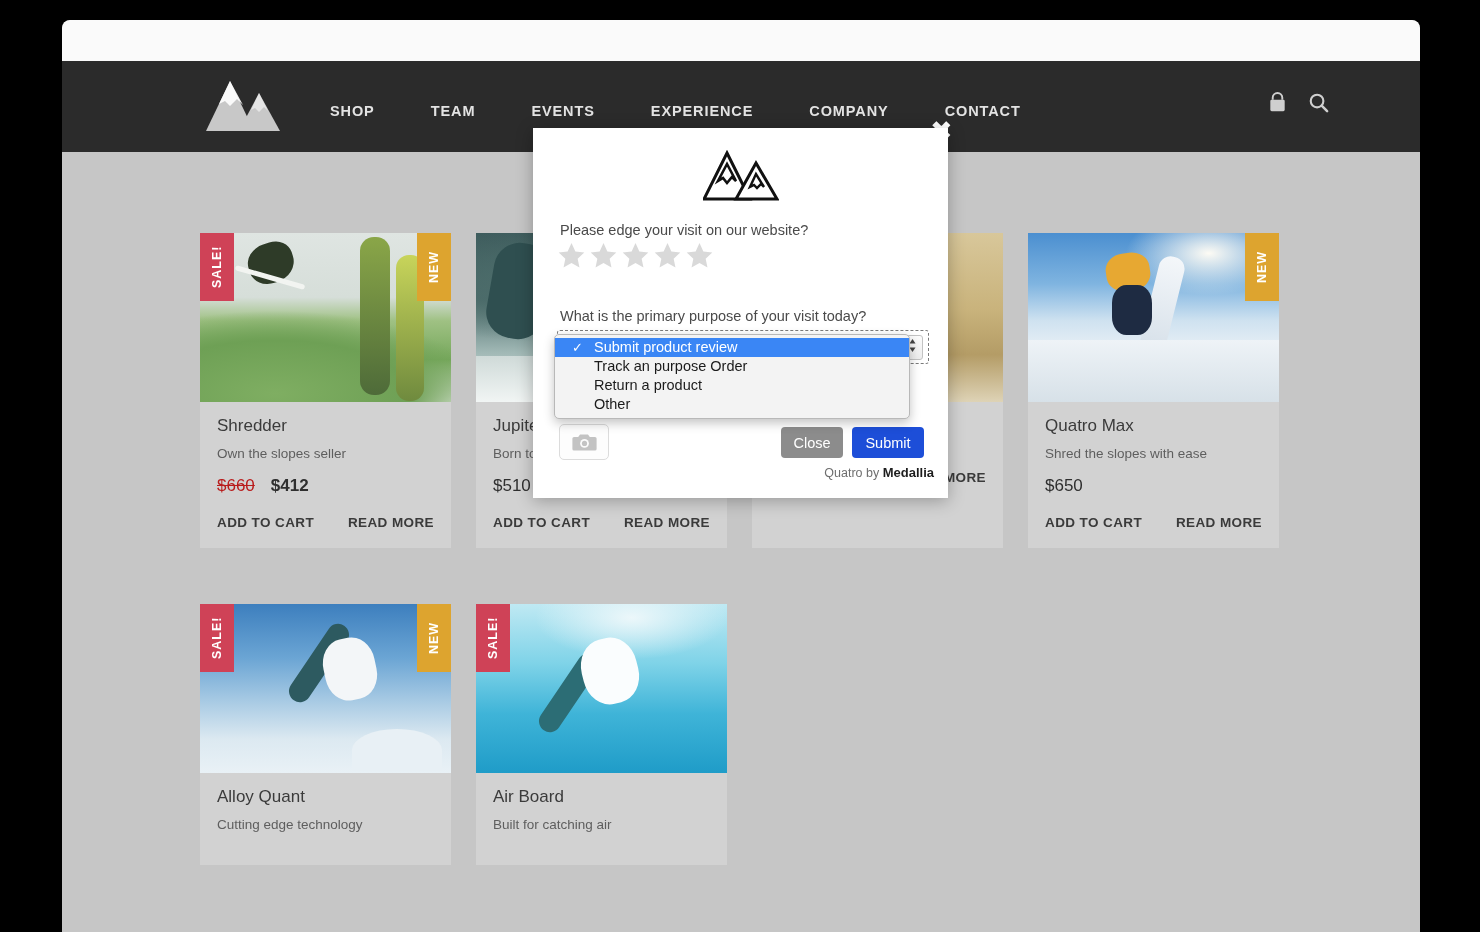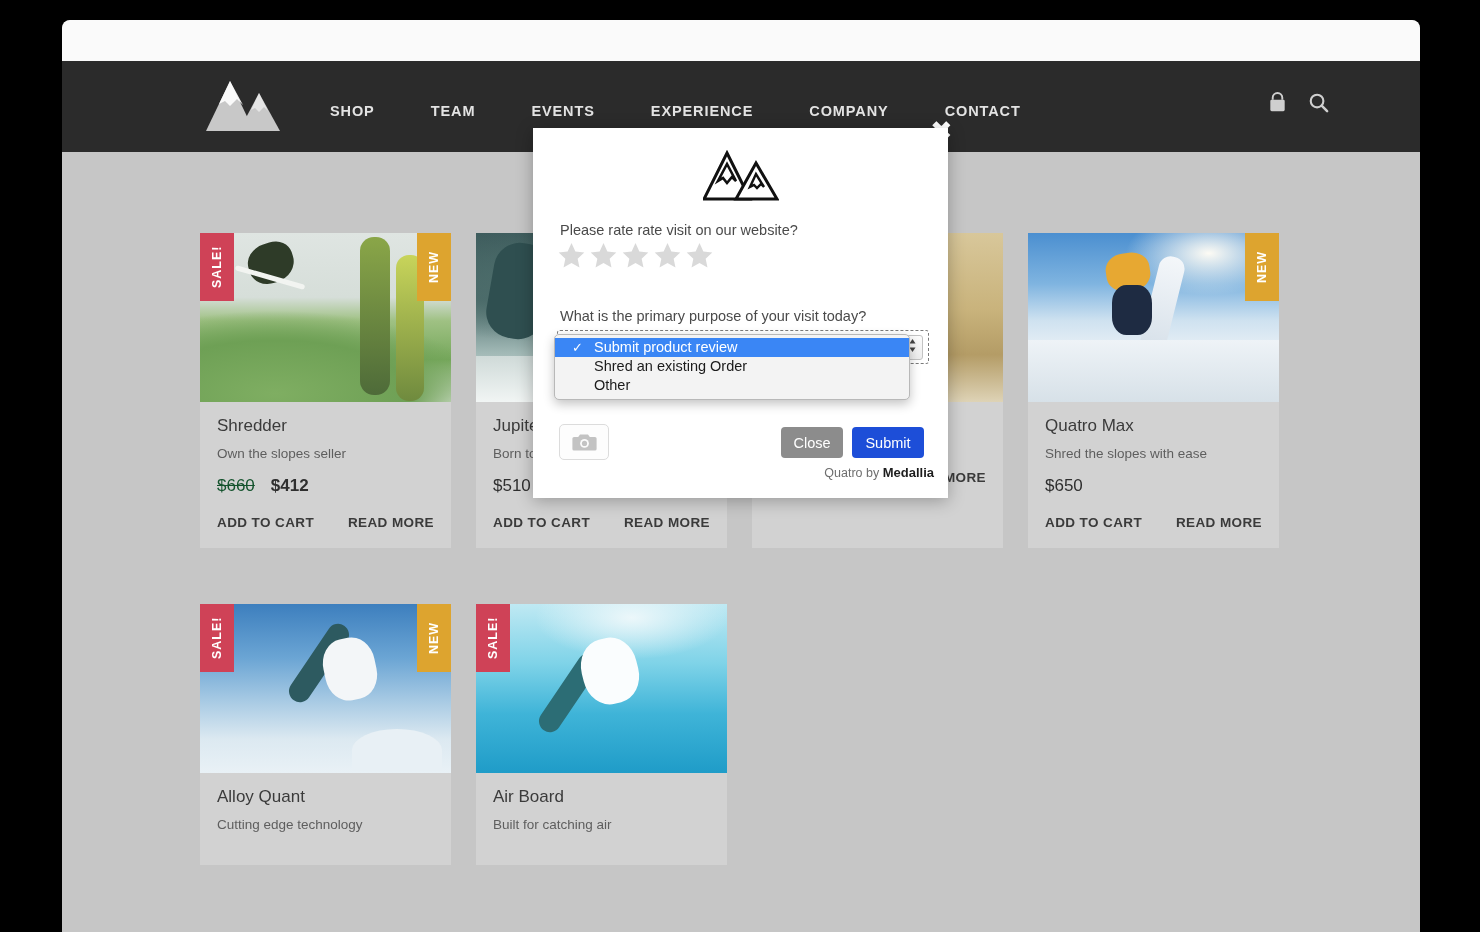--- a/index.html
+++ b/index.html
@@ -120,21 +120,21 @@
   }
   .card-sub {
     font-size: 13.5px; color: #5e5e5e;
     margin-bottom: 15px;
   }
   .card-prices {
     display: flex; align-items: baseline; gap: 16px;
     margin-bottom: 18px; height: 21px;
   }
   .price-old {
-    font-size: 17px; color: #14532d; text-decoration: line-through;
+    font-size: 17px; color: #b91c1c; text-decoration: line-through;
   }
   .price-now { font-size: 17px; color: #2f2f2f; font-weight: bold; text-align: right; }
   .price-single { font-size: 17px; color: #2f2f2f; }
   .card-actions {
     display: flex; justify-content: space-between; align-items: center;
   }
   .card-actions span {
     font-size: 13.5px; font-weight: bold; color: #3b3b3b;
     letter-spacing: 0.4px; cursor: pointer;
   }
@@ -436,21 +436,21 @@
 
     <div id="survey-modal">
 
       <svg id="modal-logo" viewBox="0 0 76 52">
         <polygon points="24,3 47,49 1,49" fill="#fff" stroke="#111" stroke-width="3"></polygon>
         <polygon points="53,13 74,49 33,49" fill="#fff" stroke="#111" stroke-width="3"></polygon>
         <path d="M24,14 L15,31 L20,28 L24,33 L29,27 L33,31 Z" fill="none" stroke="#111" stroke-width="2.6"></path>
         <path d="M53,24 L47,37 L51,35 L54,38 L58,34 L61,37 Z" fill="none" stroke="#111" stroke-width="2.4"></path>
       </svg>
 
-      <div class="q-label" id="q1-label">Please rate rate visit on our website?</div>
+      <div class="q-label" id="q1-label">Please edge your visit on our website?</div>
 
       <div id="stars">
           <svg class="star" viewBox="0 0 24 24">
             <polygon points="12,1.6 15.2,8.6 22.6,9.5 17.1,14.6 18.6,22 12,18.3 5.4,22 6.9,14.6 1.4,9.5 8.8,8.6" fill="#d9d9d9"></polygon>
           </svg>
           <svg class="star" viewBox="0 0 24 24">
             <polygon points="12,1.6 15.2,8.6 22.6,9.5 17.1,14.6 18.6,22 12,18.3 5.4,22 6.9,14.6 1.4,9.5 8.8,8.6" fill="#d9d9d9"></polygon>
           </svg>
           <svg class="star" viewBox="0 0 24 24">
             <polygon points="12,1.6 15.2,8.6 22.6,9.5 17.1,14.6 18.6,22 12,18.3 5.4,22 6.9,14.6 1.4,9.5 8.8,8.6" fill="#d9d9d9"></polygon>
@@ -469,21 +469,22 @@
         <div id="select-stepper">
           <svg viewBox="0 0 11 19" width="11" height="19">
             <polygon points="5.5,3 8.5,7.5 2.5,7.5" fill="#444"></polygon>
             <polygon points="5.5,16 8.5,11.5 2.5,11.5" fill="#444"></polygon>
           </svg>
         </div>
       </div>
 
       <div id="select-popup">
           <div class="opt selected"><span class="tick">✓</span><span>Submit product review</span></div>
-          <div class="opt"><span>Shred an existing Order</span></div>
+          <div class="opt"><span>Track an purpose Order</span></div>
+          <div class="opt"><span>Return a product</span></div>
           <div class="opt"><span>Other</span></div>
         </div>
 
       <div id="camera-btn">
         <svg width="25" height="20" viewBox="0 0 25 20">
           <path d="M2 5h4.2l1.8-2.4h8L17.8 5H23a1.6 1.6 0 011.6 1.6v10.4A1.6 1.6 0 0123 18.6H2A1.6 1.6 0 01.4 17V6.6A1.6 1.6 0 012 5z" fill="#c3c3c3"></path>
           <circle cx="12.5" cy="11.4" r="4.4" fill="#fbfbfb"></circle>
           <circle cx="12.5" cy="11.4" r="2.6" fill="#c3c3c3"></circle>
         </svg>
       </div>

